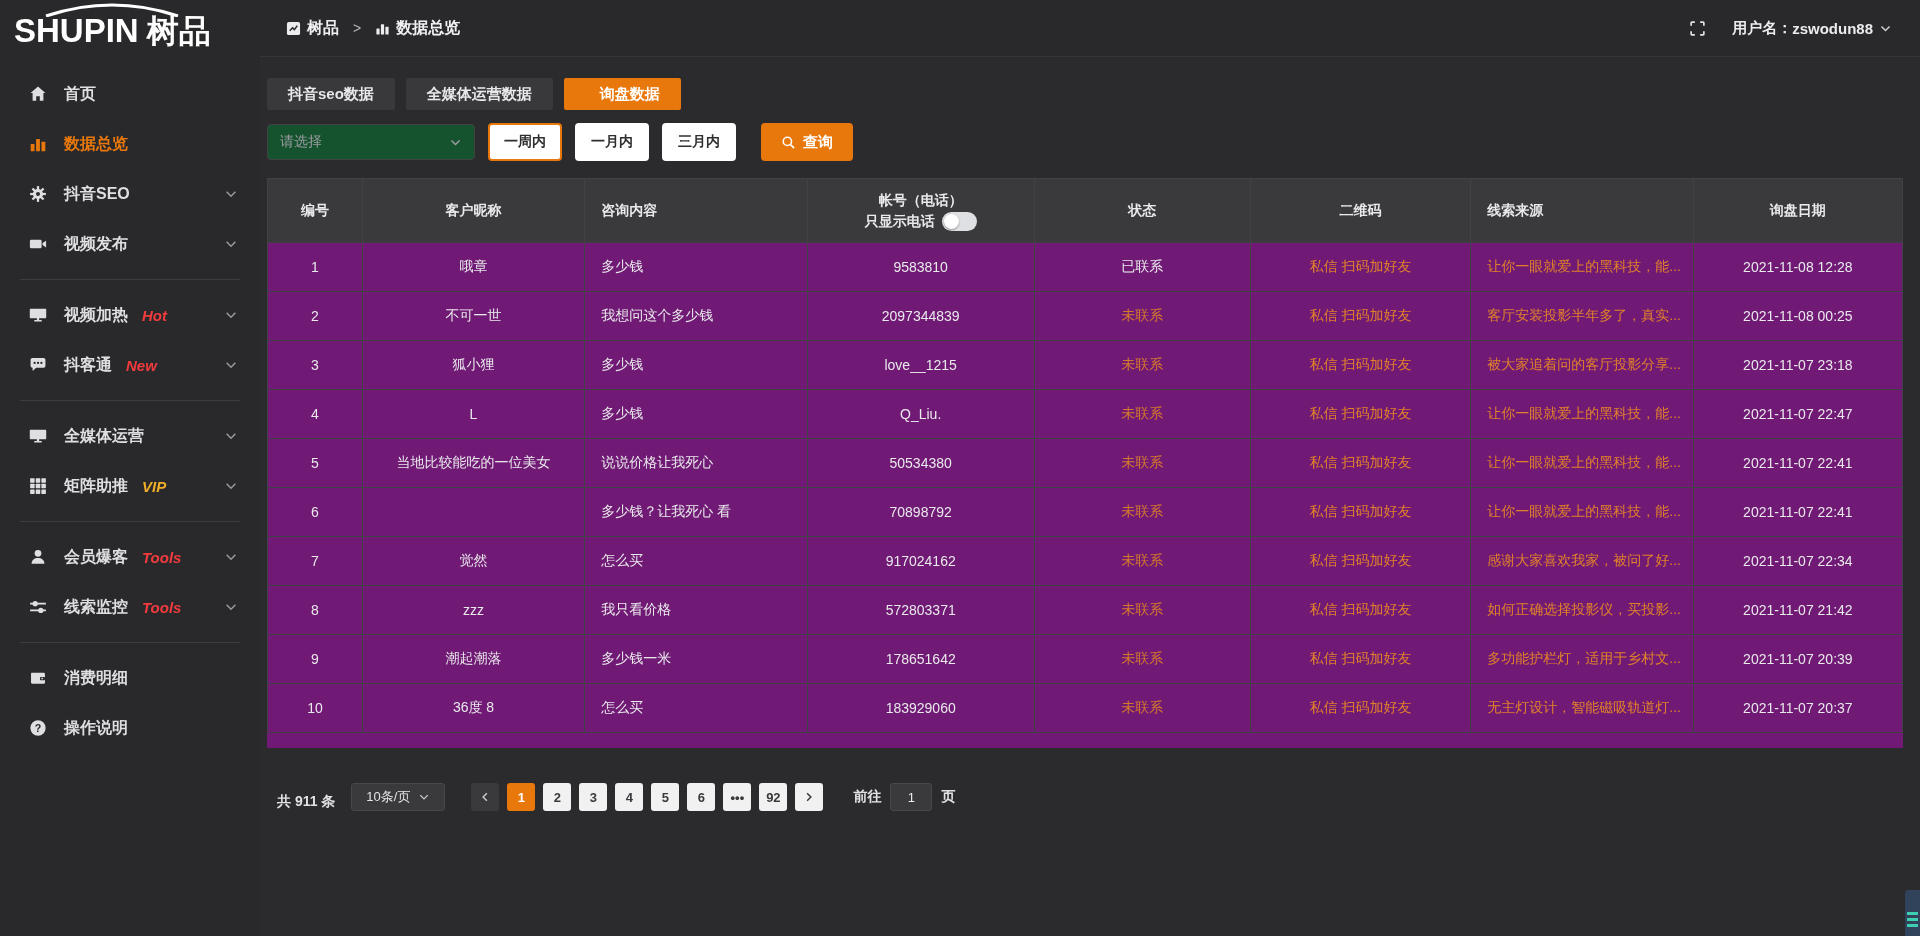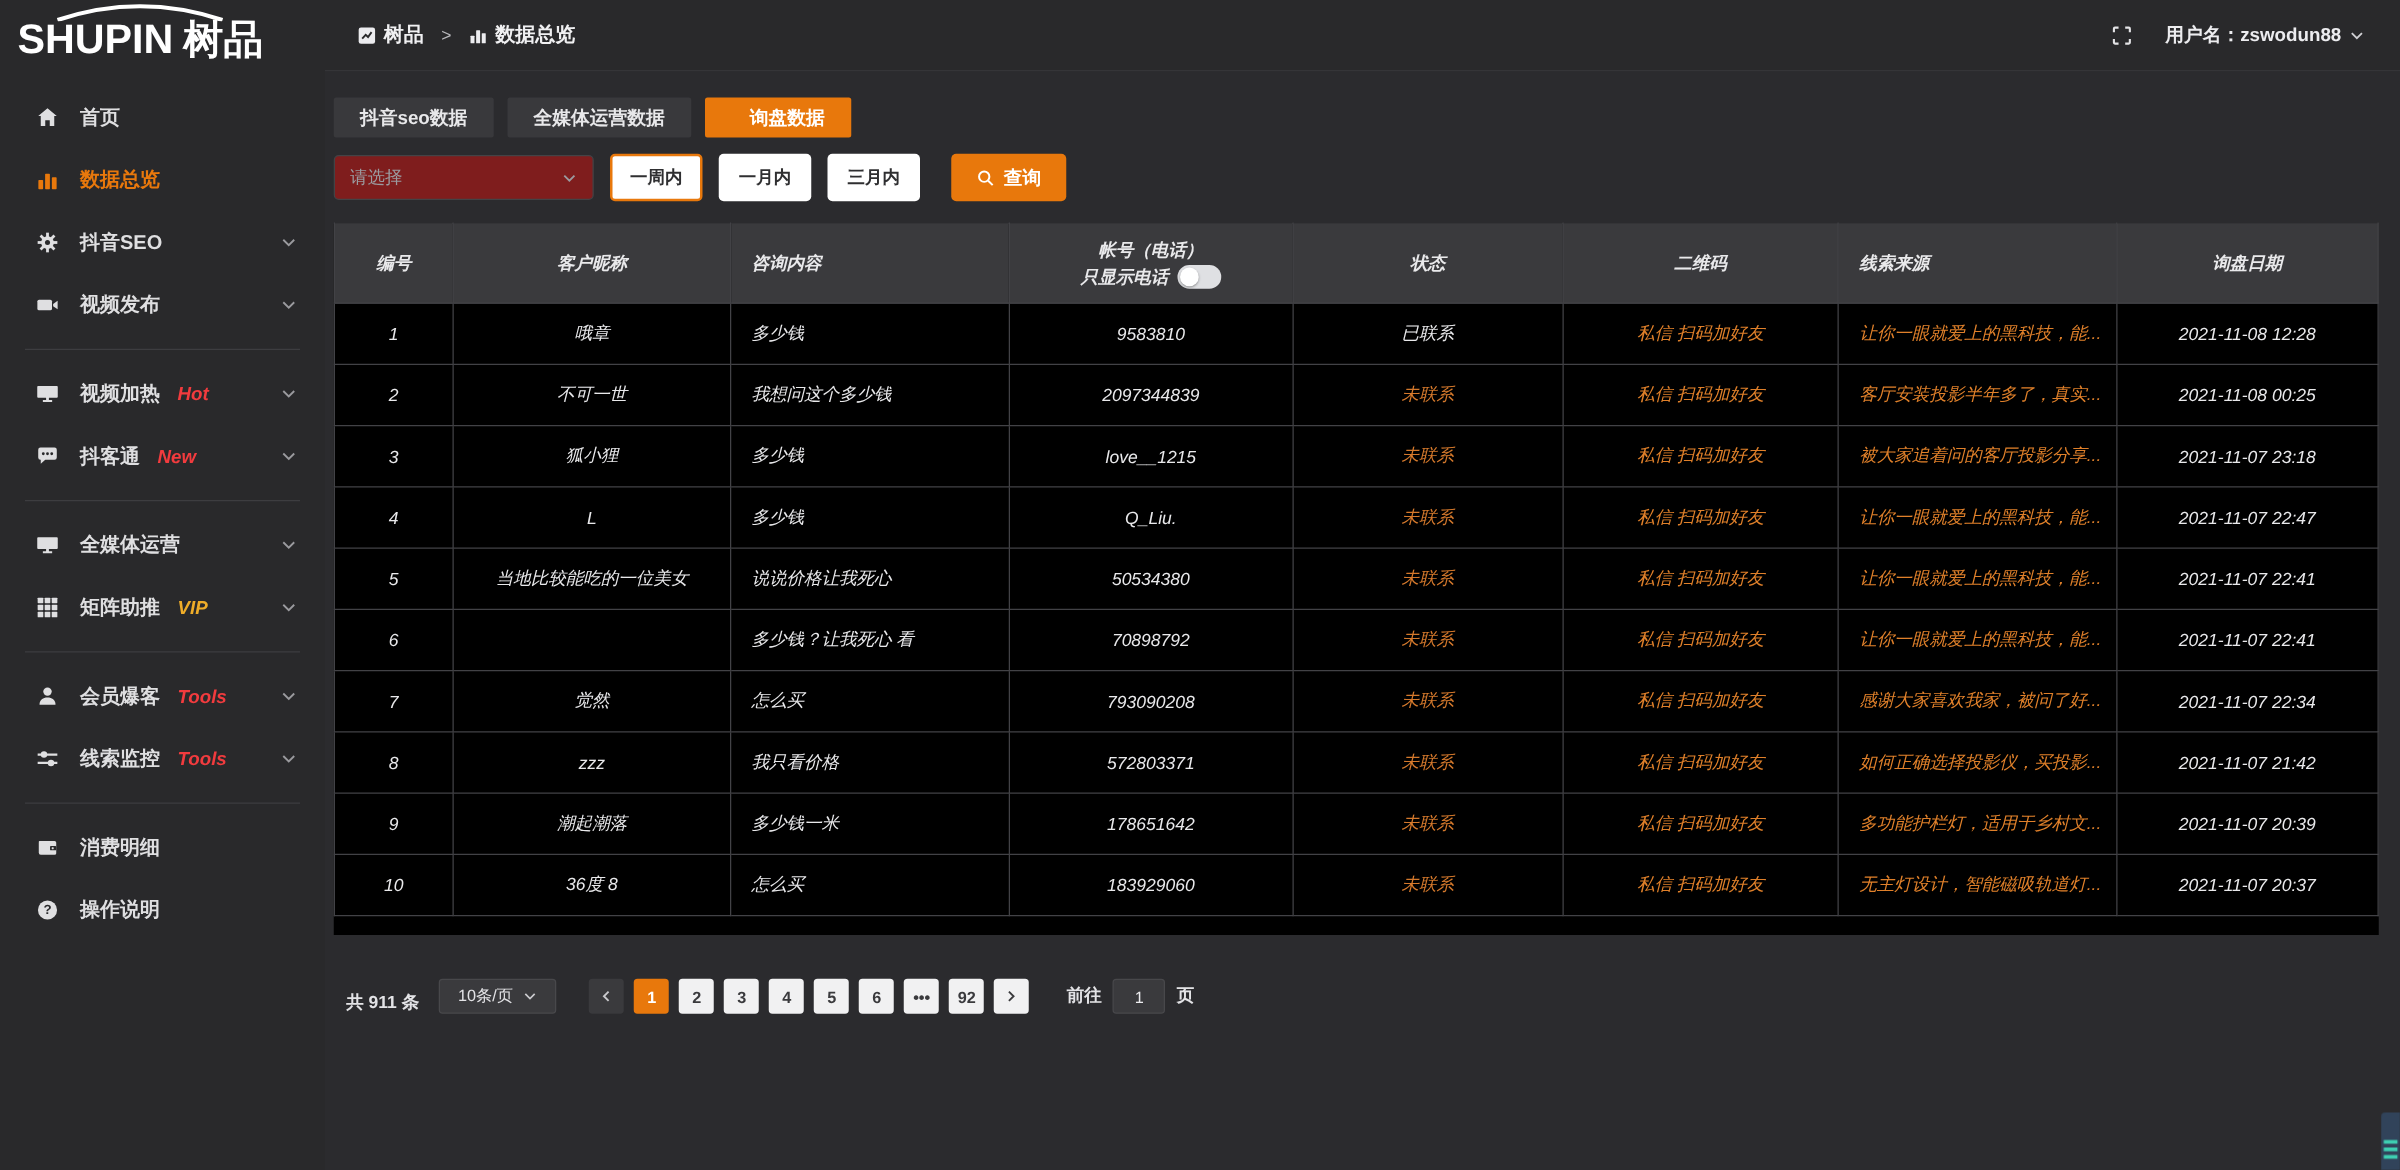--- a/index.html
+++ b/index.html
@@ -38,33 +38,33 @@
   .content { flex:1; display:flex; flex-direction:column; padding:0 17px 0 7px; }
 
   
   .tabs { display:flex; margin-top:21px; }
   .tab { height:32px; padding:0 21px; margin-right:11px; background:#39393c; color:#e8e8ea;
          font-size:15px; font-weight:600; display:flex; align-items:center; border-radius:2px; cursor:pointer; }
   .tab.active { background:#e8780c; color:#fff;padding-left:36px; }
 
   
   .filters { display:flex; align-items:center; margin-top:13px; }
-  .select { width:208px; height:36px; background:#7f1d1d; border:1px solid #434346; border-radius:4px;
+  .select { width:208px; height:36px; background:#14532d; border:1px solid #434346; border-radius:4px;
             display:flex; align-items:center; padding:0 12px; color:#9b9ba0; font-size:14px; cursor:pointer; }
   .select .sel-chevron { margin-left:auto; display:flex; color:#9b9ba0; }
   .period-btn { width:74px; height:38px; background:#fff; color:#2f2f31; border:none; border-radius:4px;
                 font-size:14px; font-weight:700; margin-left:13px; cursor:pointer;
                 font-family:"Liberation Sans","DejaVu Sans",sans-serif; }
   .period-btn.selected { border:2px solid #e8780c; }
   .query-btn { height:38px; margin-left:25px; padding:0 20px; background:#e8780c; color:#fff; border:none;
                border-radius:4px; font-size:15px; font-weight:700; display:flex; align-items:center; gap:7px;
                cursor:pointer; font-family:"Liberation Sans","DejaVu Sans",sans-serif; }
 
   
-  .panel { margin-top:17px; background:#000000; padding-bottom:15px;font-style:italic; }
+  .panel { margin-top:17px; background:#701a75; padding-bottom:15px; }
   table { width:100%; border-collapse:collapse; table-layout:fixed; }
   th,td { border:1px solid #424246; font-size:14px; color:#e9e9eb; font-weight:400; }
   thead th { height:64px; background:#3a3a3d; font-weight:600; text-align:center; }
   tbody td { height:49px; text-align:center; }
   th.al,td.al { text-align:left; padding-left:16px; }
   td.link { color:#e0802a; }
   td.status-pending { color:#d5792c; }
   td.status-contacted { color:#e9e9eb; }
   .th-account { line-height:1.5; }
   .th-sub { display:flex; align-items:center; justify-content:center; gap:7px; font-weight:600; }
@@ -445,21 +445,21 @@
                 <td class="">70898792</td>
                 <td class="status-pending">未联系</td>
                 <td class="link">私信 扫码加好友</td>
                 <td class="al link">让你一眼就爱上的黑科技，能...</td>
                 <td class="">2021-11-07 22:41</td>
               </tr>
               <tr>
                 <td class="">7</td>
                 <td class="">觉然</td>
                 <td class="al">怎么买</td>
-                <td class="">793090208</td>
+                <td class="">917024162</td>
                 <td class="status-pending">未联系</td>
                 <td class="link">私信 扫码加好友</td>
                 <td class="al link">感谢大家喜欢我家，被问了好...</td>
                 <td class="">2021-11-07 22:34</td>
               </tr>
               <tr>
                 <td class="">8</td>
                 <td class="">zzz</td>
                 <td class="al">我只看价格</td>
                 <td class="">572803371</td>

